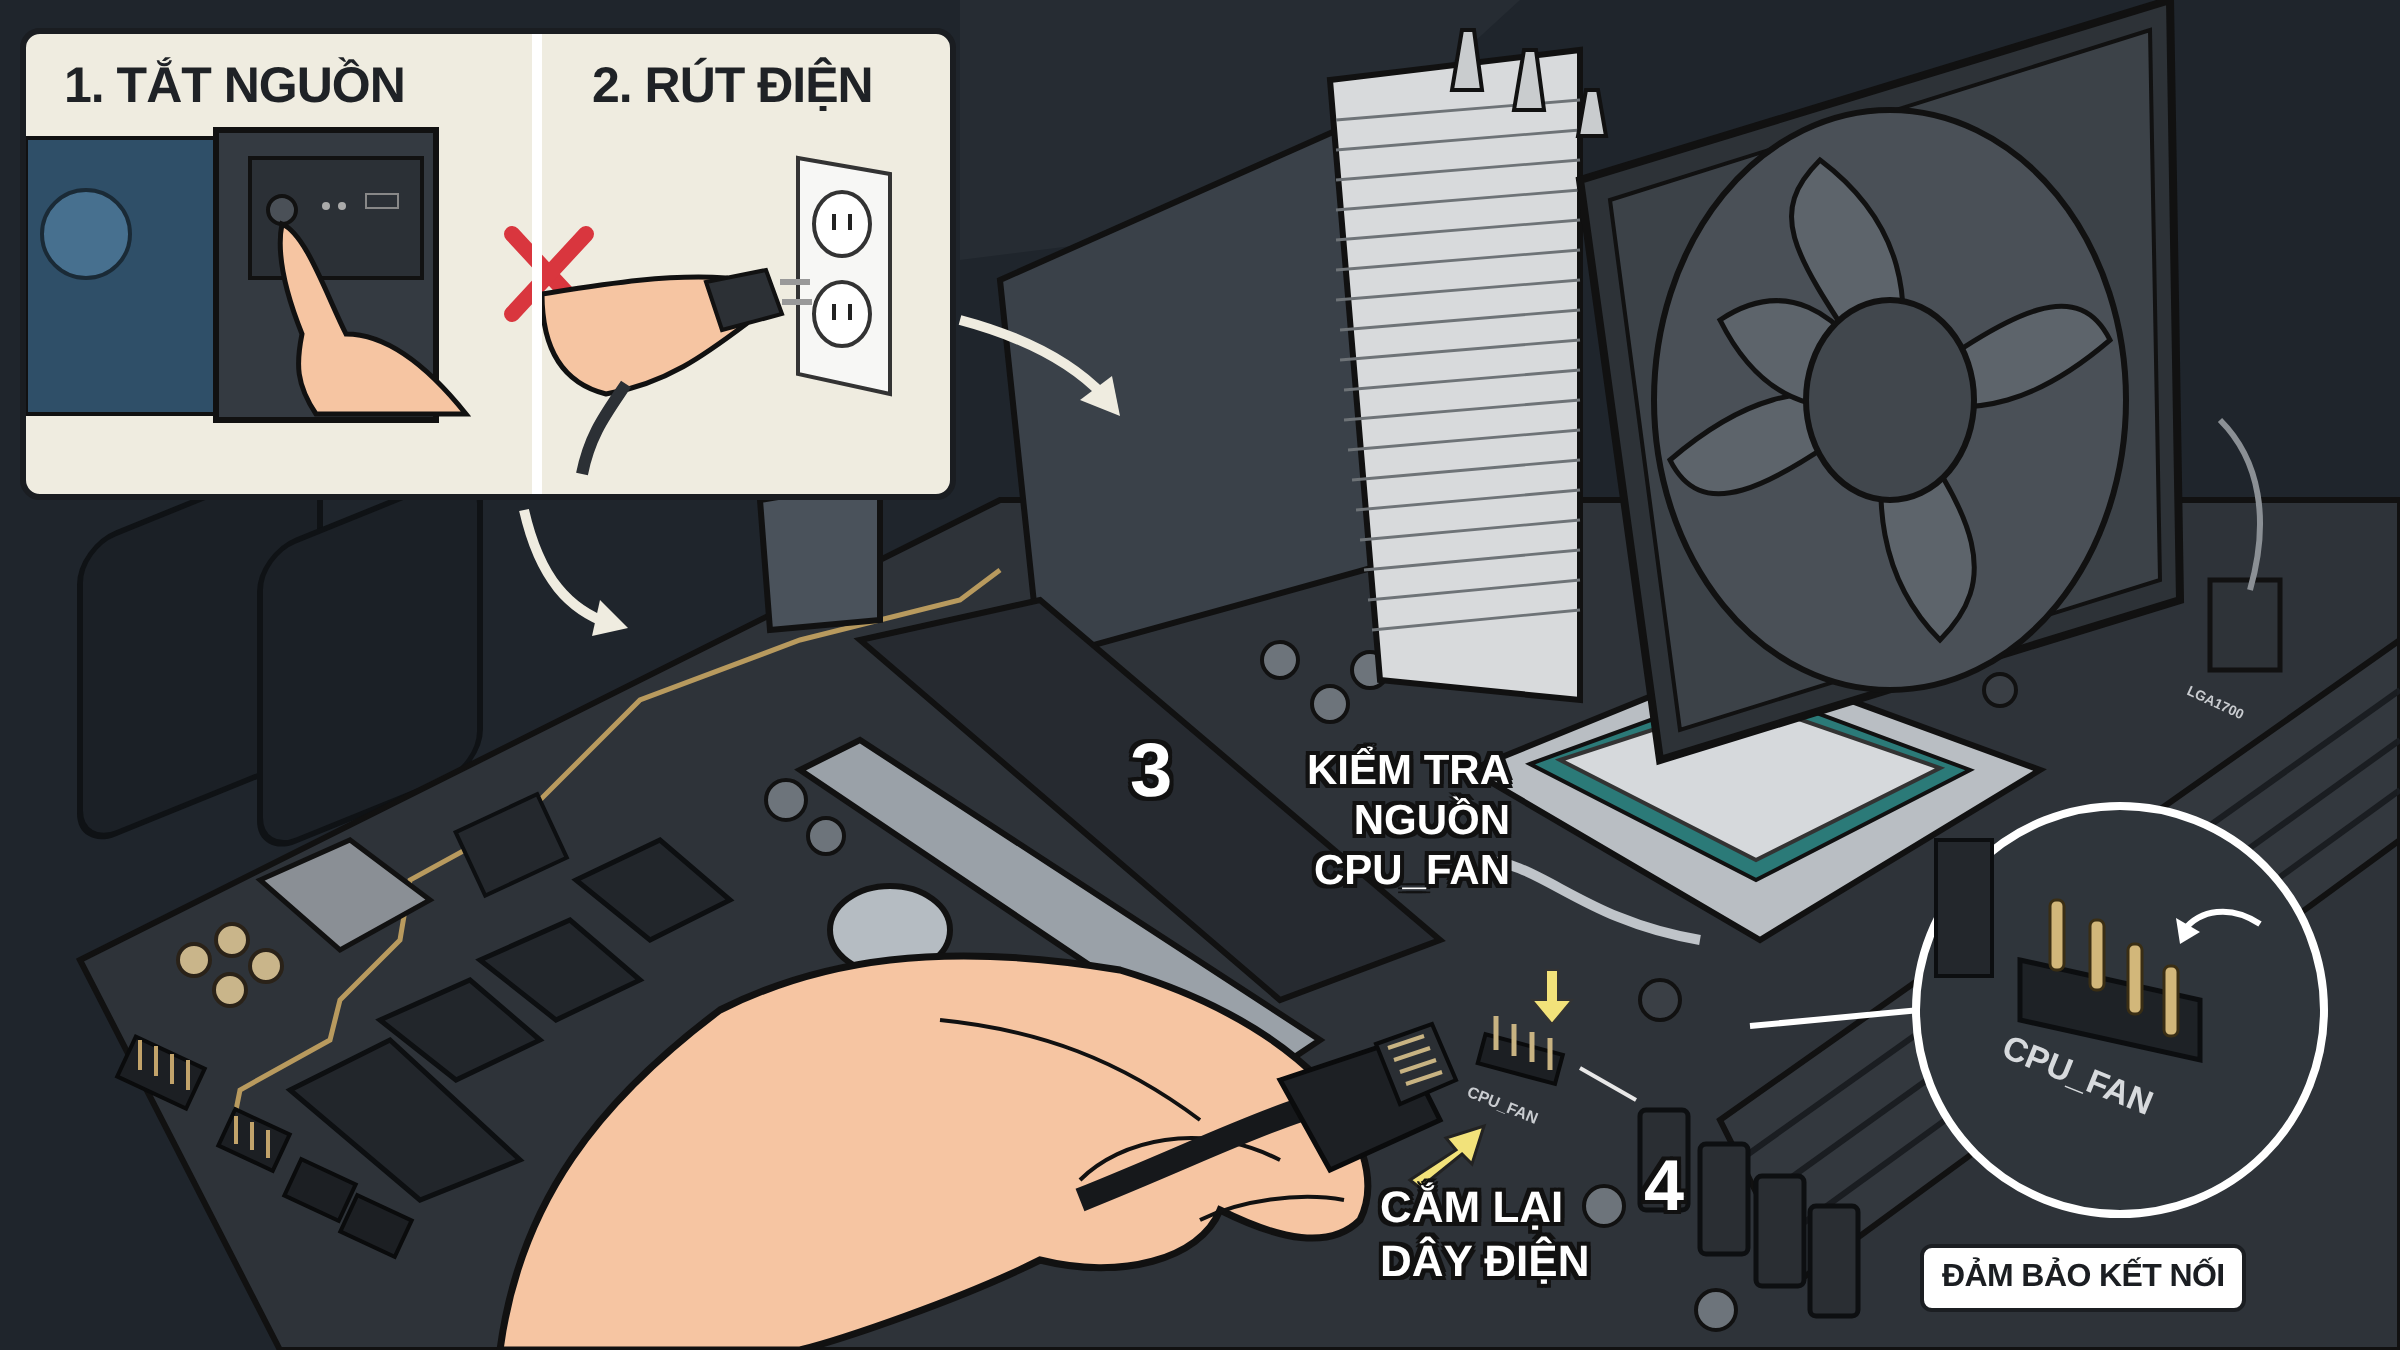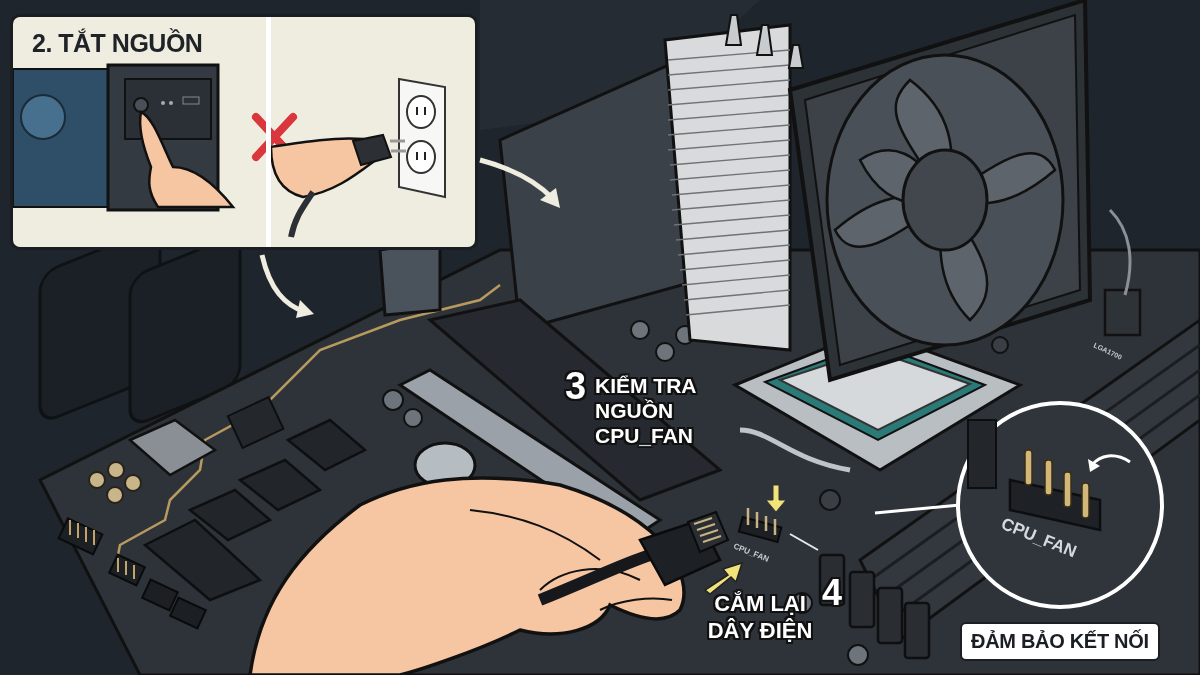--- a/index.html
+++ b/index.html
@@ -7,24 +7,24 @@
   .stage { position:relative; width:1200px; height:675px; overflow:hidden; }
   svg.scene { position:absolute; left:0; top:0; }
   .panel { position:absolute; left:10px; top:14px; width:468px; height:236px; background:#efece0; border:3px solid #1a1d21; border-radius:10px; box-sizing:border-box; overflow:hidden; }
   .panel-divider { position:absolute; left:253px; top:0; width:5px; height:100%; background:#ffffff; }
   .step-title { position:absolute; top:12px; font-weight:bold; font-size:25px; color:#1f2226; letter-spacing:-0.5px; }
   .step1-title { left:19px; }
   .step2-title { left:283px; }
   .panel svg { position:absolute; left:0; top:0; }
   .label-3 { position:absolute; left:565px; top:365px; color:#fff; font-weight:bold; text-shadow: -2px -2px 0 #111, 2px -2px 0 #111, -2px 2px 0 #111, 2px 2px 0 #111, 0 2px 0 #111, 0 -2px 0 #111, 2px 0 0 #111, -2px 0 0 #111; }
   .label-3 .num { font-size:38px; position:absolute; left:0; top:0; }
-  .label-3 .txt { position:absolute; left:30px; top:8px; font-size:21px; line-height:25px; width:160px; text-align:left; }
-  .label-4 { position:absolute; left:690px; top:590px; color:#fff; font-weight:bold; font-size:22px; line-height:27px; text-align:center; width:140px; text-shadow: -2px -2px 0 #111, 2px -2px 0 #111, -2px 2px 0 #111, 2px 2px 0 #111, 0 2px 0 #111, 0 -2px 0 #111, 2px 0 0 #111, -2px 0 0 #111; }
+  .label-3 .txt { position:absolute; left:30px; top:8px; font-size:21px; line-height:25px; width:160px; text-align:right; }
+  .label-4 { position:absolute; left:690px; top:590px; color:#fff; font-weight:bold; font-size:22px; line-height:27px; width:140px; text-shadow: -2px -2px 0 #111, 2px -2px 0 #111, -2px 2px 0 #111, 2px 2px 0 #111, 0 2px 0 #111, 0 -2px 0 #111, 2px 0 0 #111, -2px 0 0 #111; }
   .num-4 { position:absolute; left:822px; top:572px; color:#fff; font-weight:bold; font-size:36px; text-shadow: -2px -2px 0 #111, 2px -2px 0 #111, -2px 2px 0 #111, 2px 2px 0 #111; }
-  .badge { position:absolute; left:960px; top:622px; background:#ffffff; color:#1b1e22; font-weight:bold; font-size:20px; padding:6px 9px; border-radius:6px; border:2px solid #1b1e22; letter-spacing:-0.3px; }
+  .badge { position:absolute; left:960px; top:622px; background:#ffffff; color:#1b1e22; font-weight:bold; font-size:16px; padding:6px 9px; border-radius:6px; border:2px solid #1b1e22; letter-spacing:-0.3px; }
 </style>
 </head>
 <body>
 
 <div class="stage">
 
   <svg class="scene" width="1200" height="675" viewBox="0 0 1200 675">
 
     <rect x="0" y="0" width="1200" height="675" fill="#1f252c"></rect>
 
@@ -255,21 +255,22 @@
           <line x1="412" y1="135" x2="412" y2="143" stroke="#222" stroke-width="2"></line>
       </g>
 
       <path d="M 258 130 C 290 125 320 120 350 122 L 360 145 C 340 160 320 175 290 180 C 270 175 258 160 258 130 Z" fill="#f6c5a2" stroke="#111" stroke-width="2.5"></path>
       <polygon points="340,124 370,118 378,140 348,148" fill="#2c3035" stroke="#111" stroke-width="2"></polygon>
       <line x1="377" y1="124" x2="392" y2="124" stroke="#999" stroke-width="3"></line>
       <line x1="378" y1="134" x2="393" y2="134" stroke="#999" stroke-width="3"></line>
       <path d="M 300 175 C 290 190 282 200 278 220" fill="none" stroke="#2c3035" stroke-width="6"></path>
     </svg>
     <div class="panel-divider"></div>
-    <div class="step-title step1-title">2. TẮT NGUỒN</div>
+    <div class="step-title step1-title">1. TẮT NGUỒN</div>
+    <div class="step-title step2-title">2. RÚT ĐIỆN</div>
   </div>
 
   <div class="label-3">
     <span class="num">3</span>
     <div class="txt">
       <div>KIỂM TRA</div>
       <div>NGUỒN</div>
       <div>CPU_FAN</div>
     </div>
   </div>

